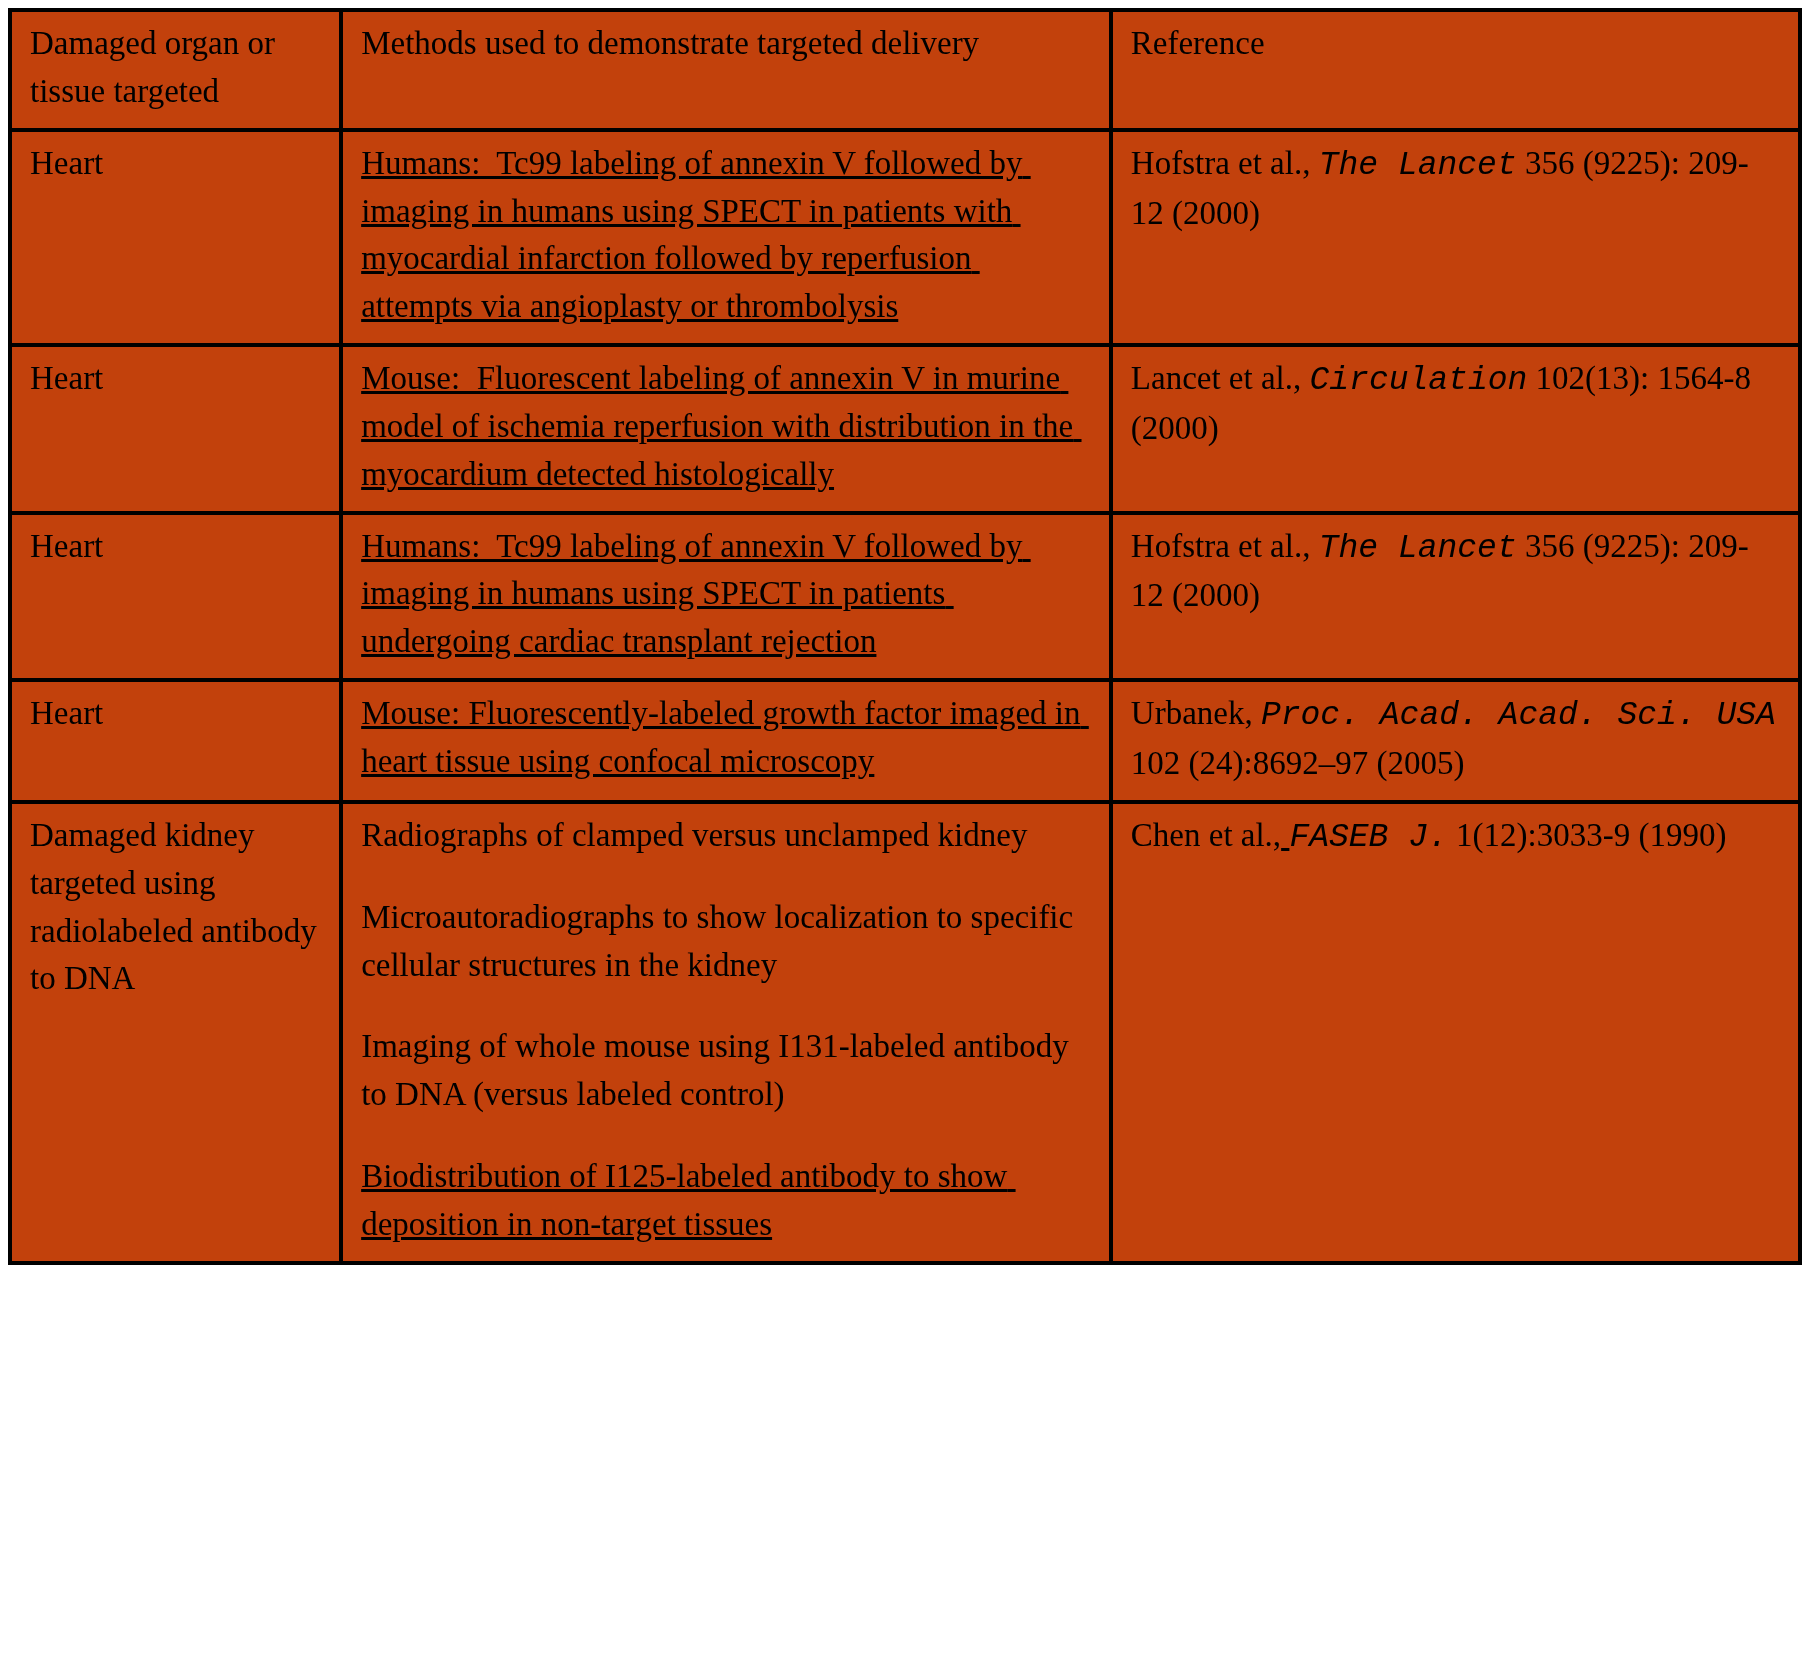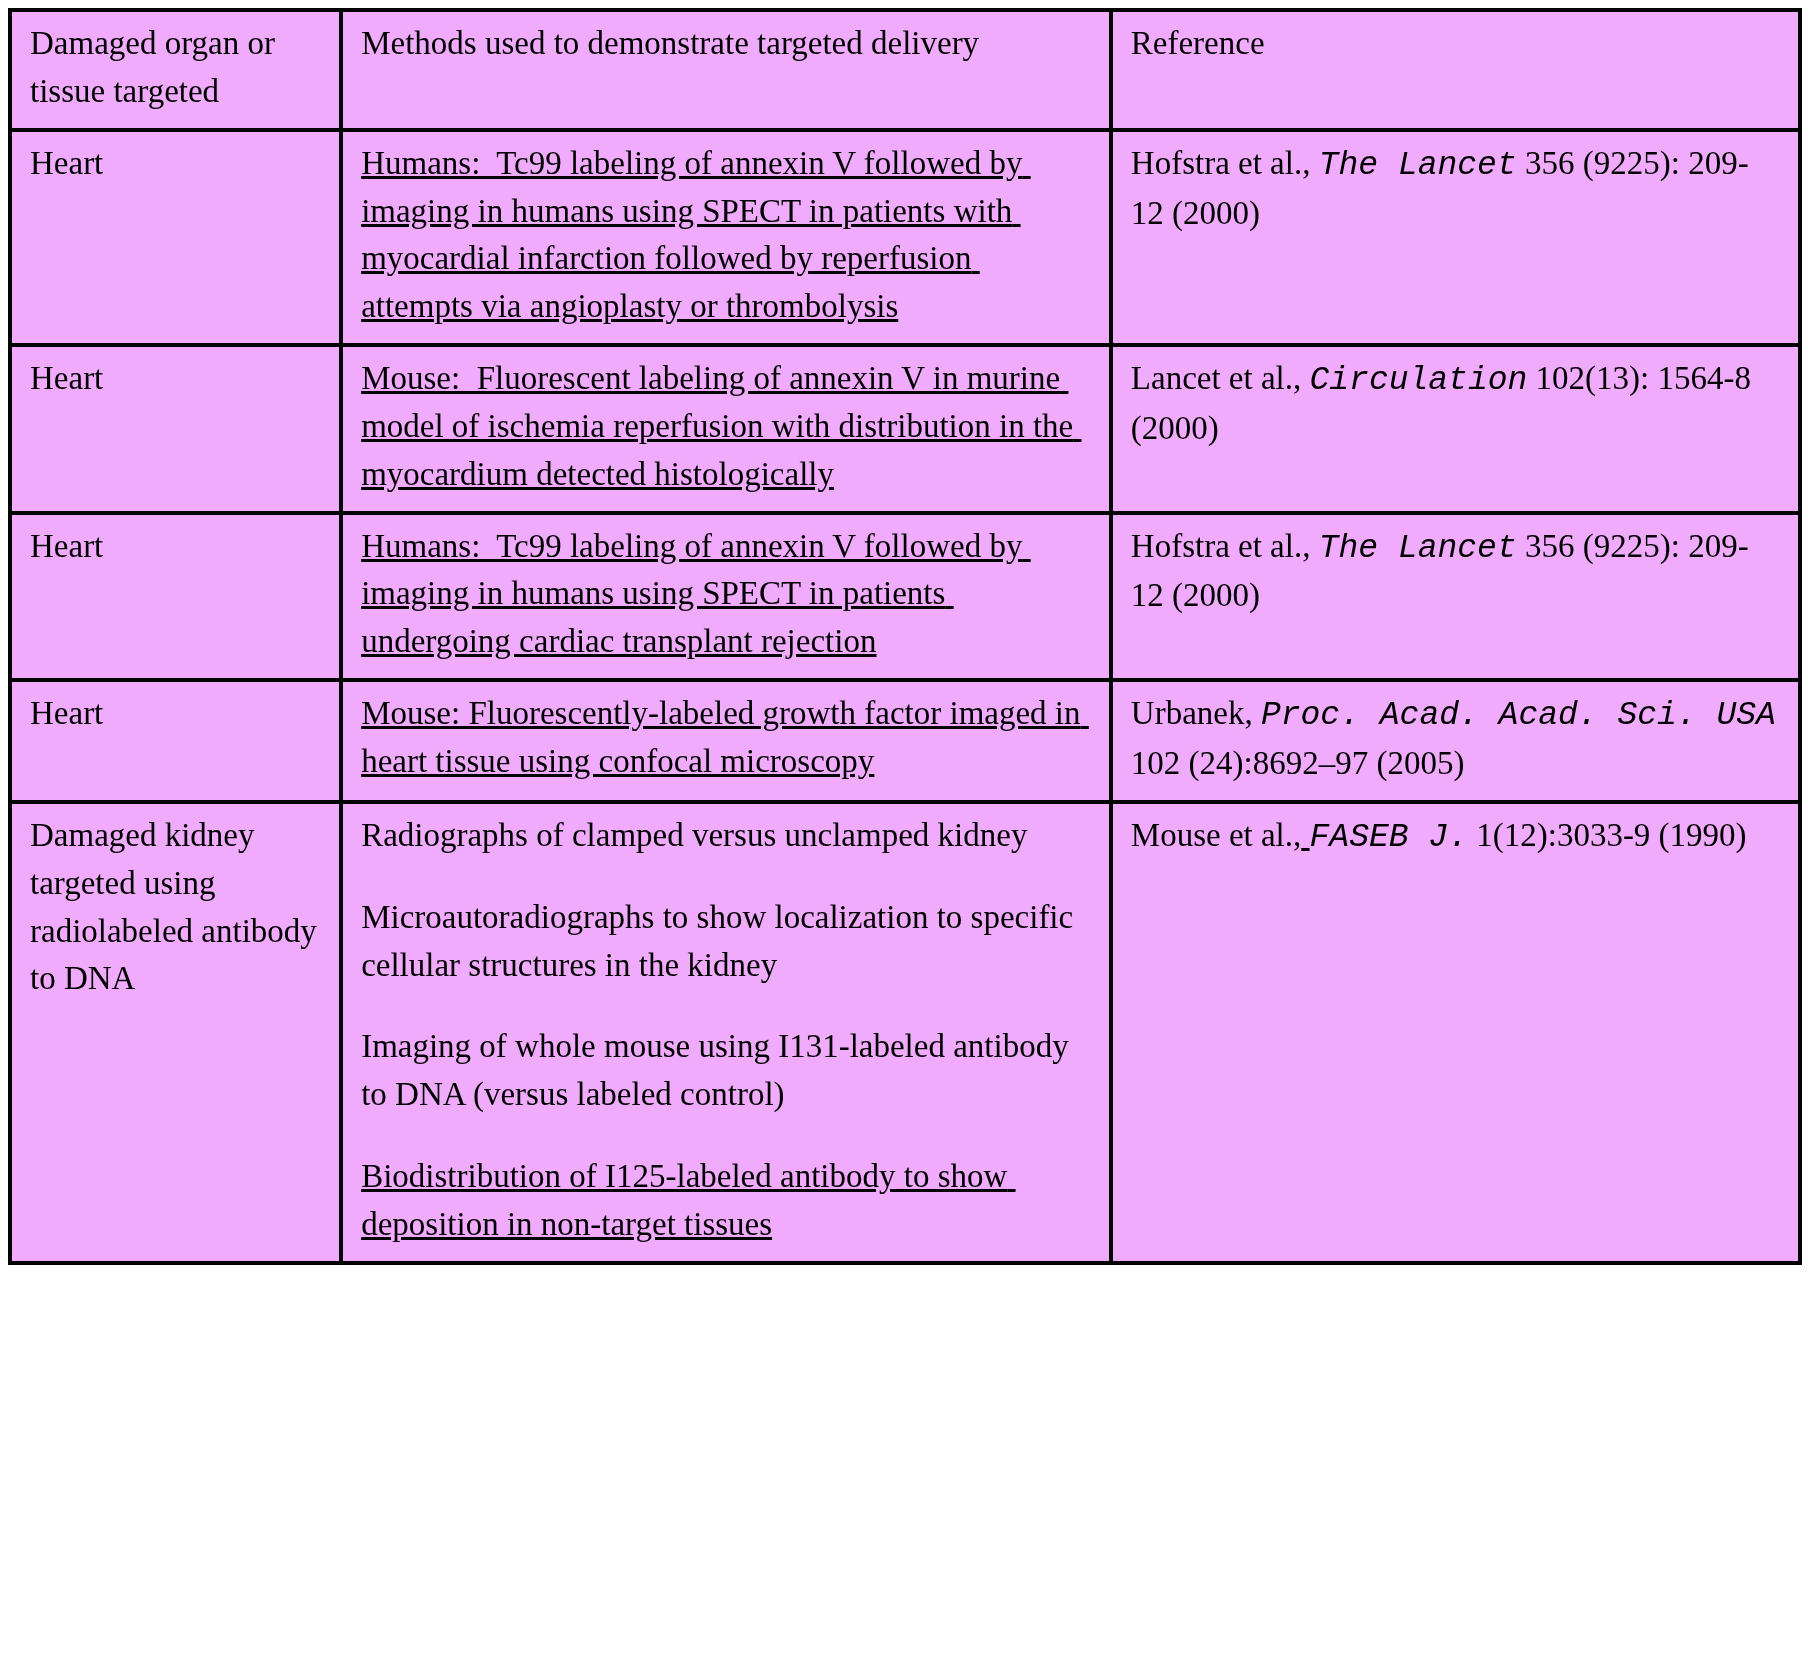--- a/index.html
+++ b/index.html
@@ -12,21 +12,21 @@
     height: 1655px;
     font-family: "Liberation Serif", serif;
     color: #000000;
     box-sizing: border-box;
   }
   table.doc-table {
     border-collapse: collapse;
     table-layout: fixed;
     width: 1794px;
     margin: 8px;
-    background: #f0abfc;
+    background: #c2410c;
   }
   col.col-organ   { width: 18.5%; }
   col.col-methods { width: 43.0%; }
   col.col-reference { width: 38.5%; }
   th, td {
     border: 4px solid #000000;
     vertical-align: top;
     text-align: left;
     padding: 8px 18px 12px 18px;
     font-size: 33px;
@@ -78,16 +78,16 @@
         <td><span>Hofstra et al., </span><span class="seg-italic">The Lancet</span><span> 356 (9225): 209-12 (2000)</span></td>
       </tr>
       <tr>
         <td>Heart</td>
         <td><p class="method-paragraph">Mouse: Fluorescently-labeled growth factor imaged in heart tissue using confocal microscopy</p></td>
         <td><span>Urbanek, </span><span class="seg-italic">Proc. Acad. Acad. Sci. USA</span><span> 102 (24):8692–97 (2005)</span></td>
       </tr>
       <tr>
         <td>Damaged kidney targeted using radiolabeled antibody to DNA</td>
         <td><p class="method-paragraph">Radiographs of clamped versus unclamped kidney</p><p class="method-paragraph">Microautoradiographs to show localization to specific cellular structures in the kidney</p><p class="method-paragraph">Imaging of whole mouse using I131-labeled antibody to DNA (versus labeled control)</p><p class="method-paragraph">Biodistribution of I125-labeled antibody to show deposition in non-target tissues</p></td>
-        <td><span>Mouse et al.,</span><span class="seg-underline"> </span><span class="seg-italic">FASEB J.</span><span> 1(12):3033-9 (1990)</span></td>
+        <td><span>Chen et al.,</span><span class="seg-underline"> </span><span class="seg-italic">FASEB J.</span><span> 1(12):3033-9 (1990)</span></td>
       </tr>
     </tbody>
 </table>
 
 </body></html>

